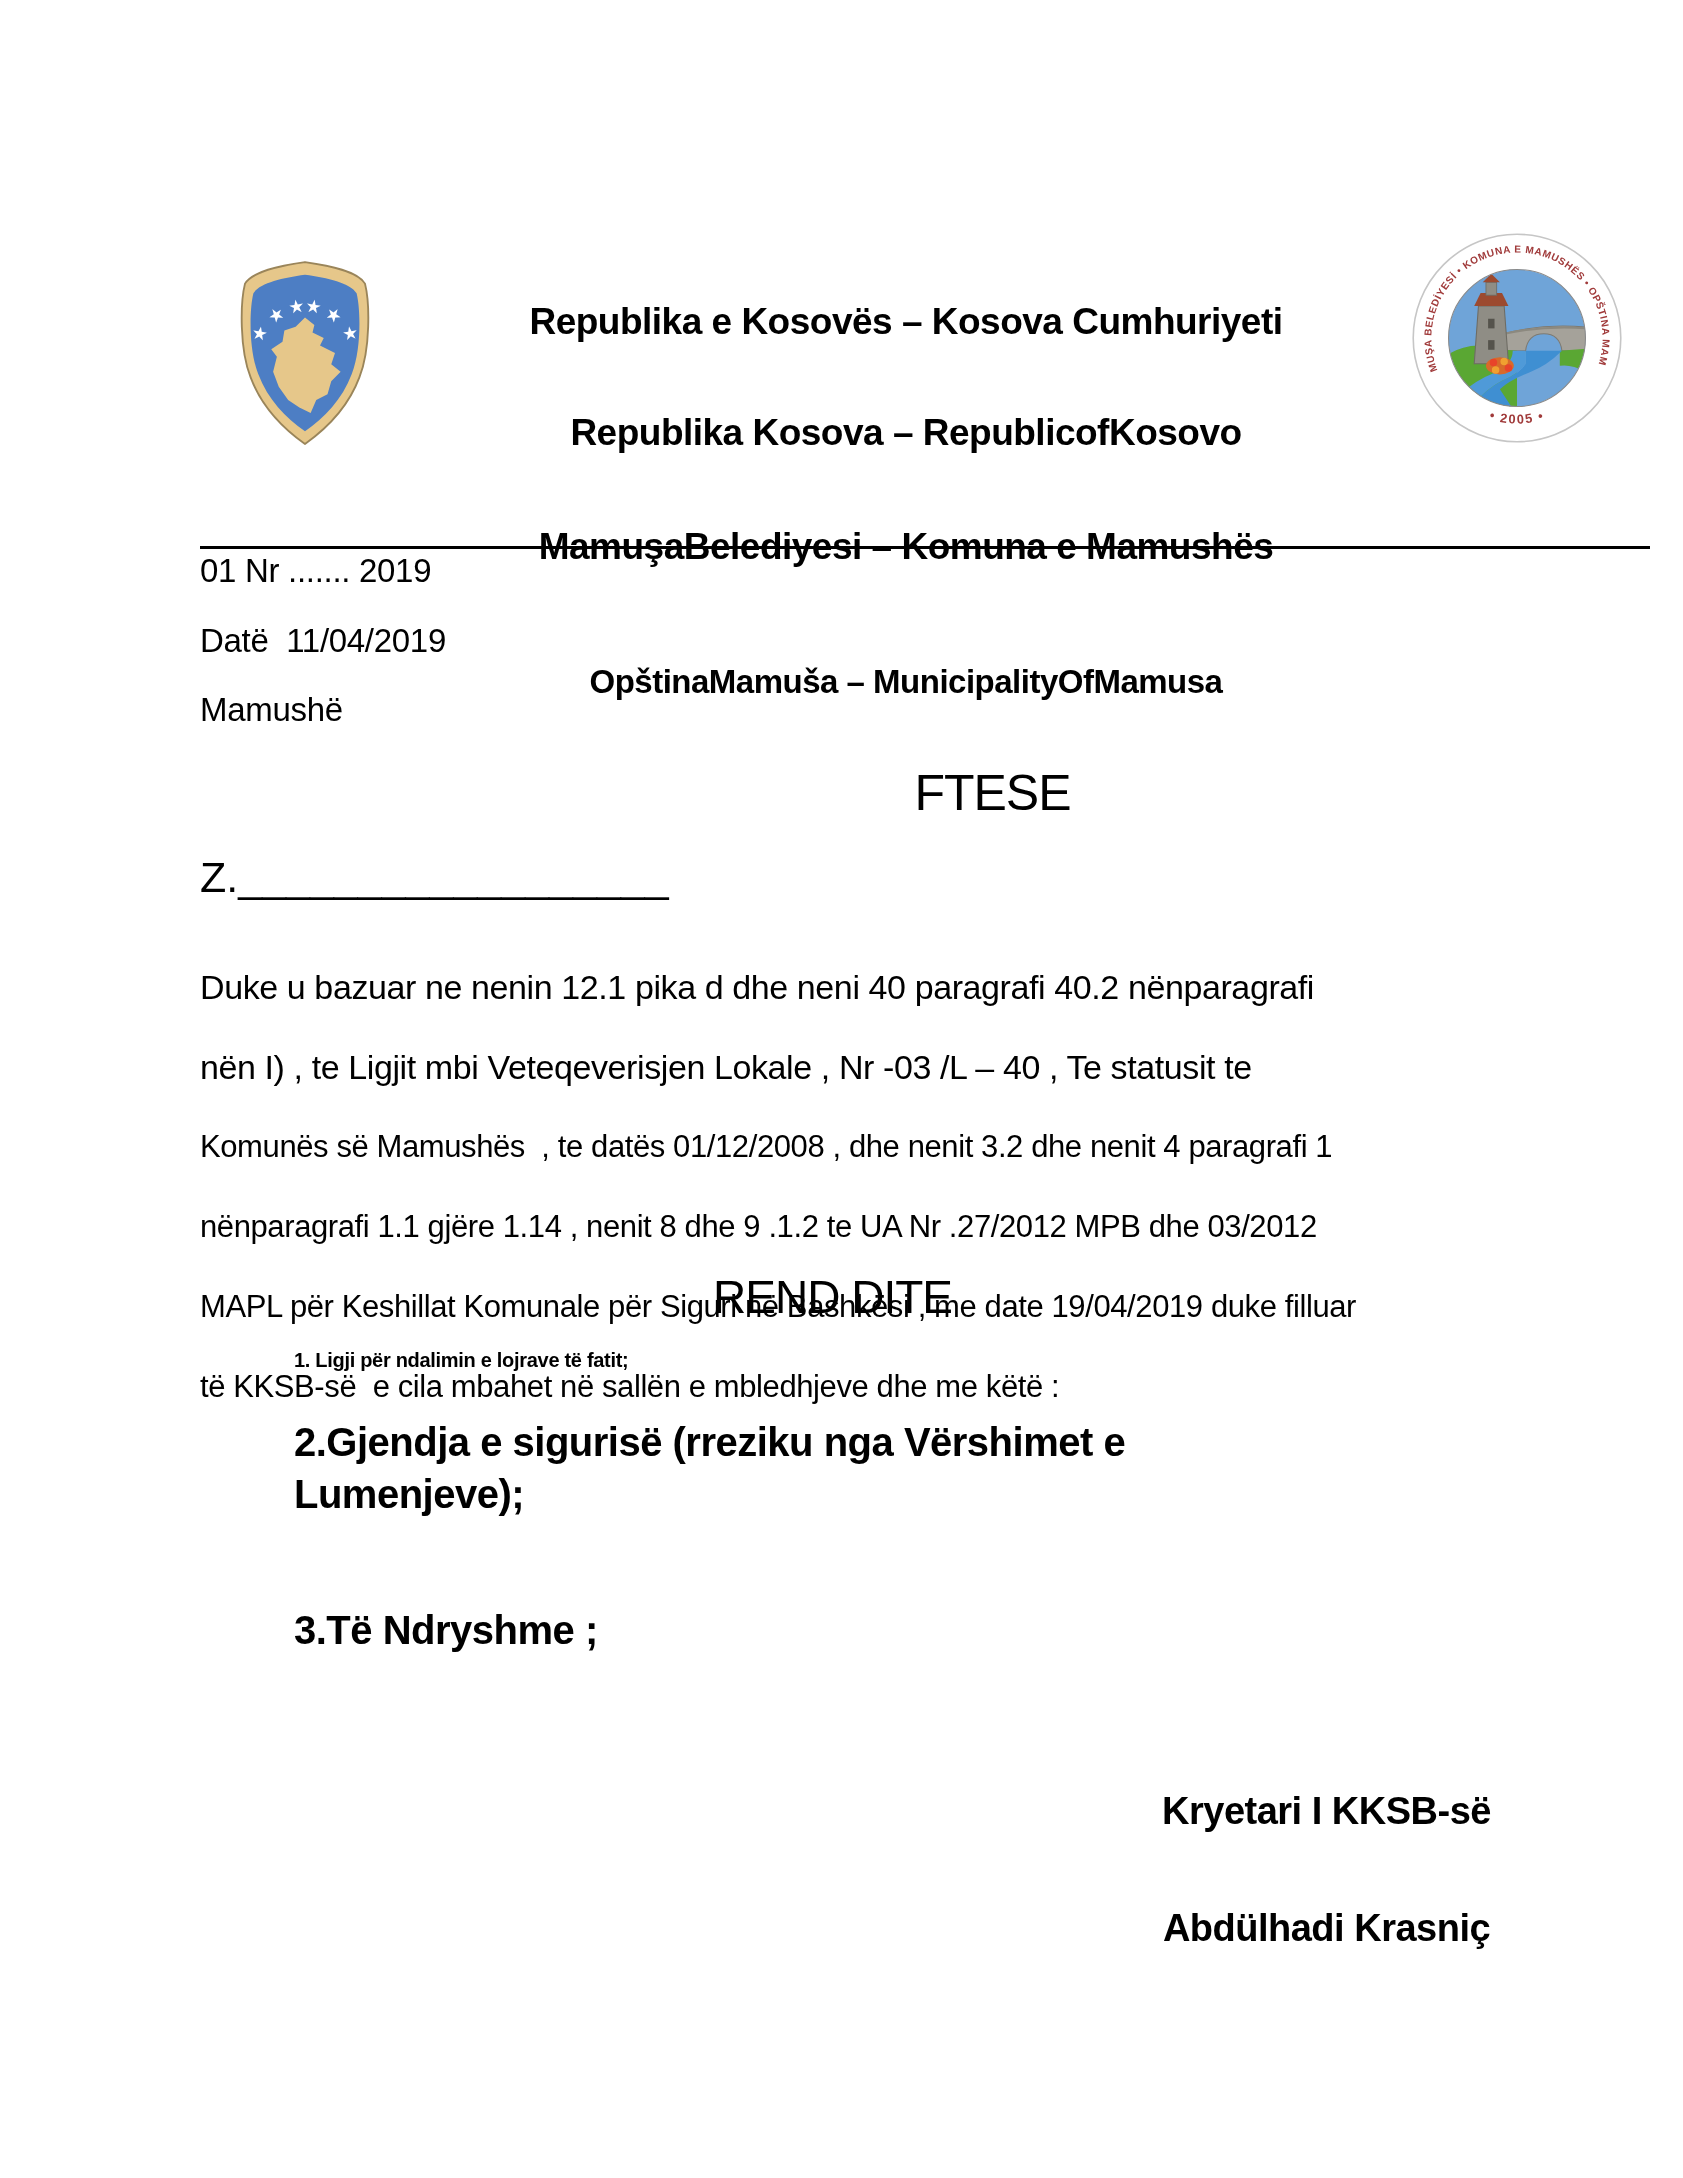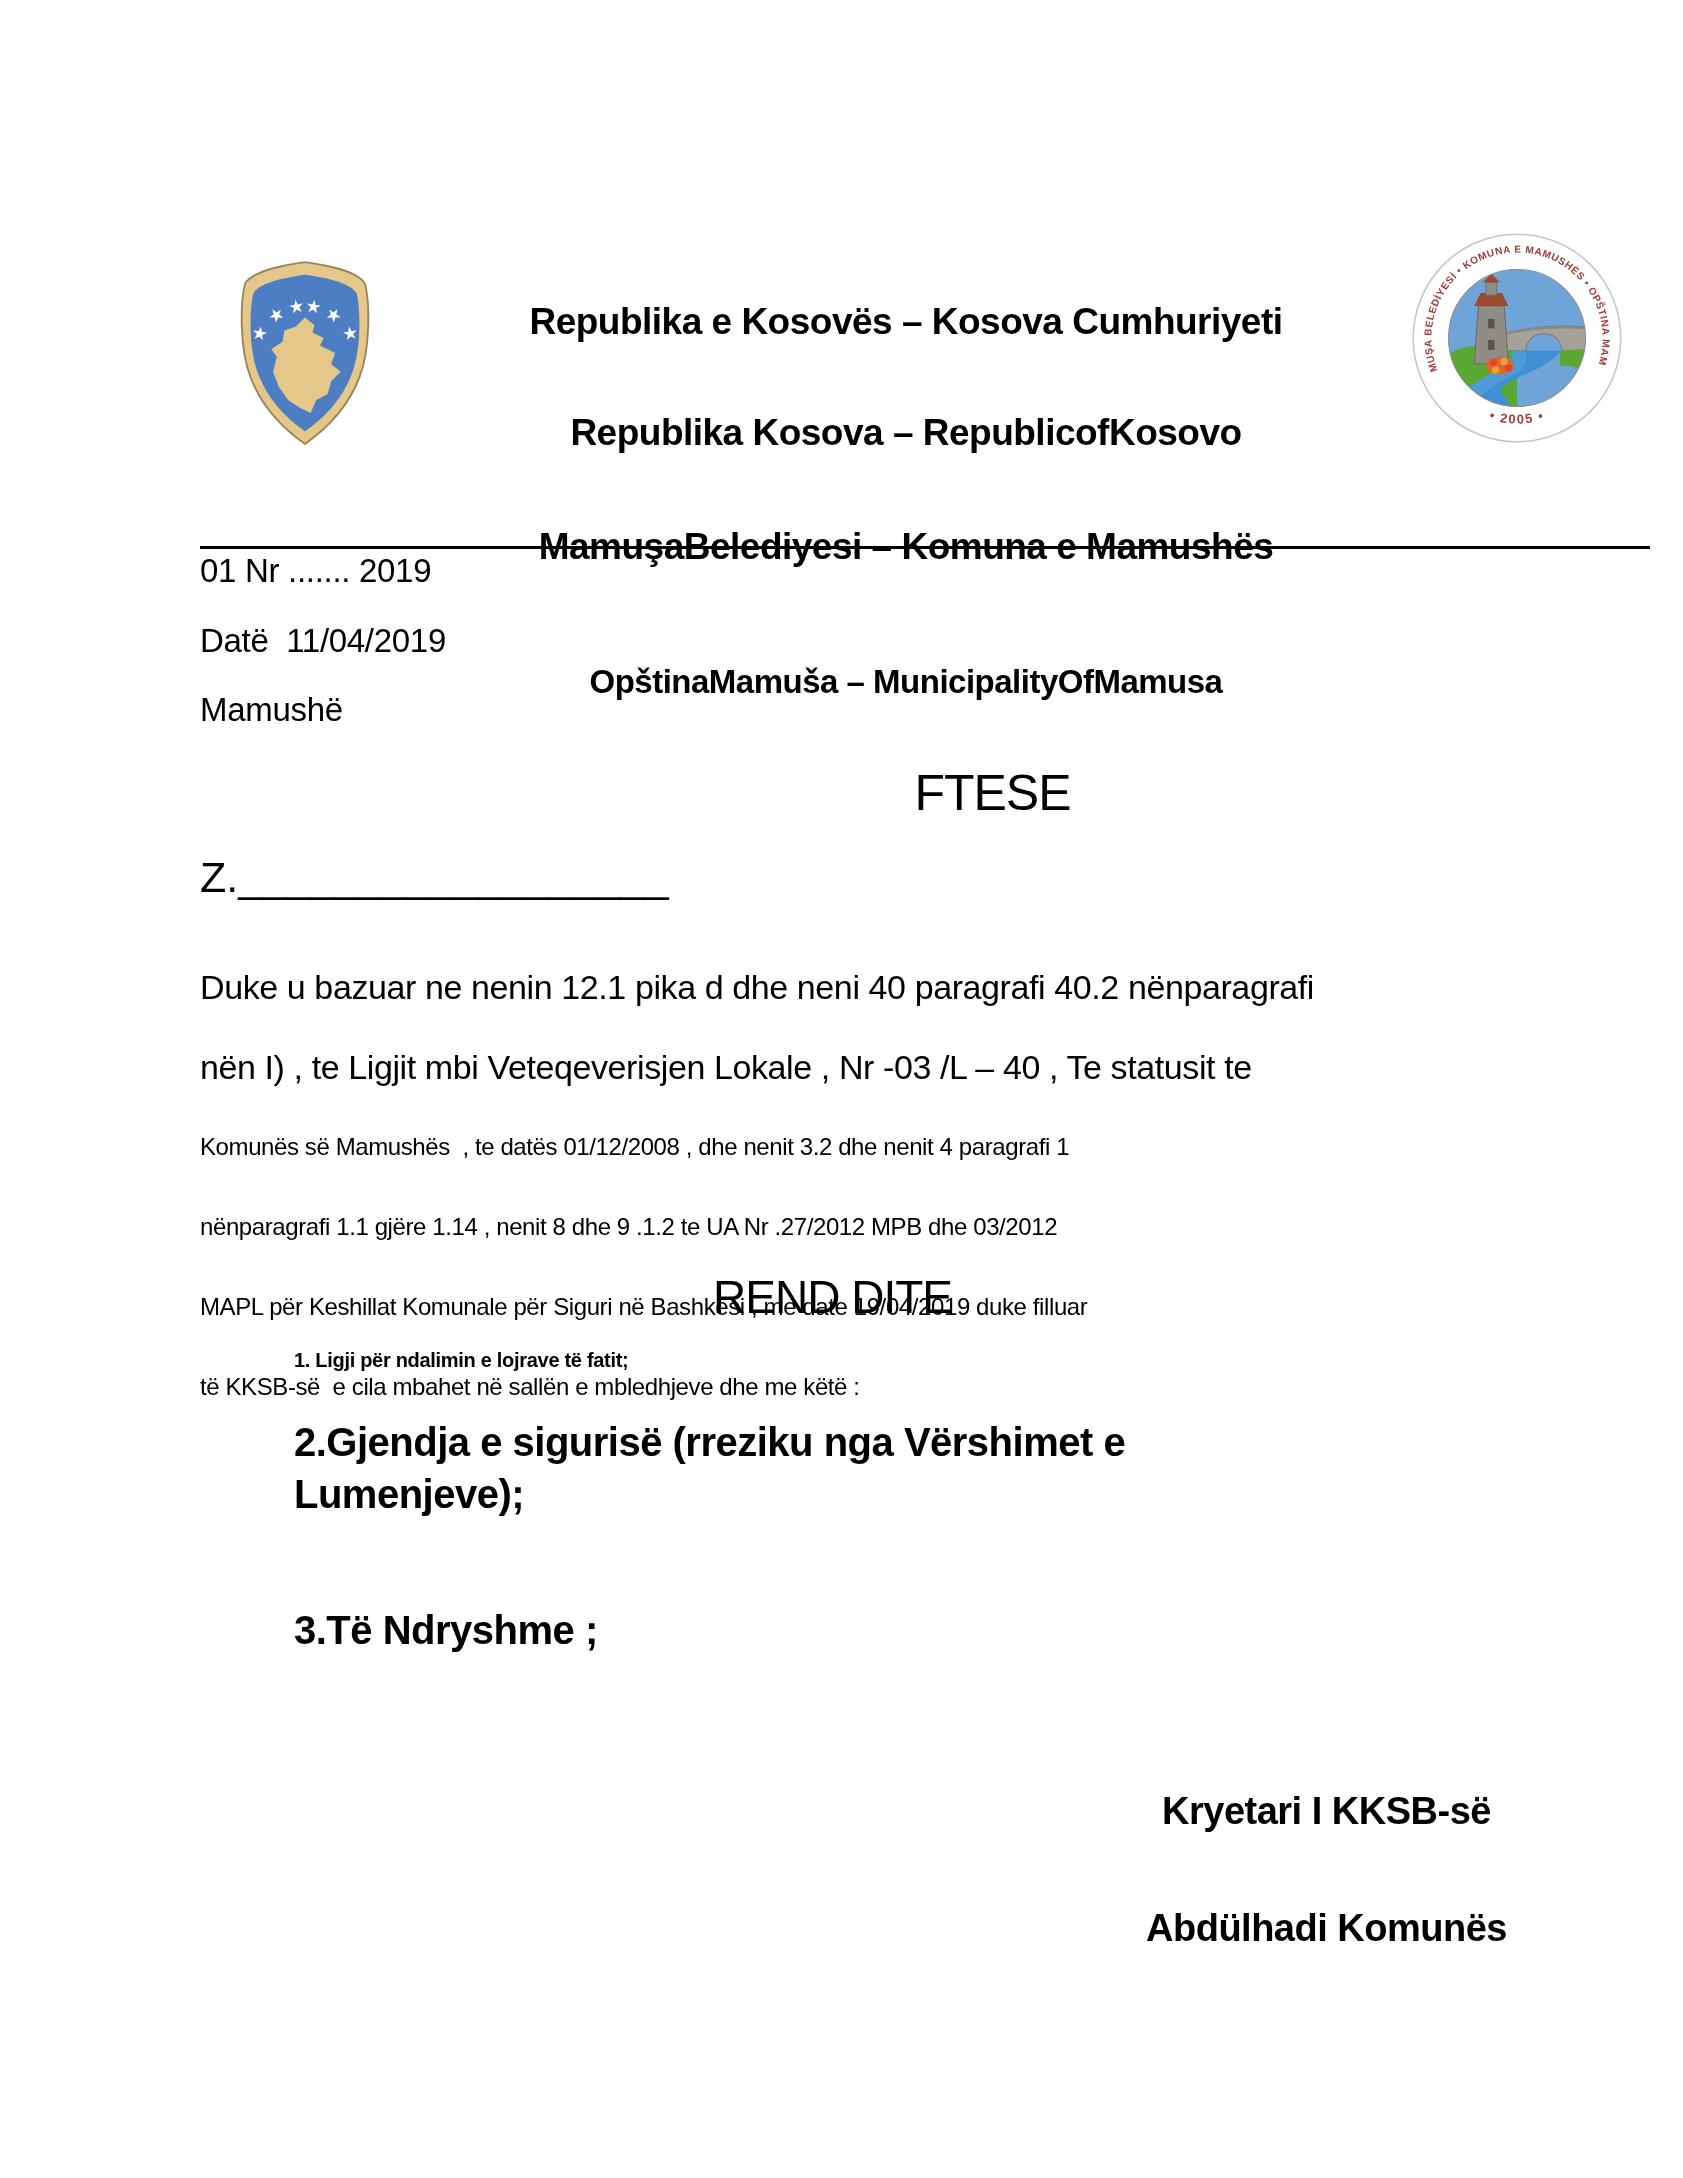--- a/index.html
+++ b/index.html
@@ -29,21 +29,21 @@
   #ref-line{top:552px;}
   #date-line{top:622px;}
   #place-line{top:691px;}
 
   
   #doc-title{left:151px;top:764px;width:1683px;text-align:center;font-size:50px;letter-spacing:-1px;}
   #addressee-line{left:200px;top:853px;font-size:43px;}
 
   
   #body-paragraph{left:200px;top:929px;width:1386px;}
-  .body-line{white-space:pre;font-size:24px;line-height:44px;letter-spacing:-0.4px;}
+  .body-line{white-space:pre;font-size:31px;line-height:44px;letter-spacing:-0.4px;}
   .body-line.first{font-size:34px;}
 
   
   #agenda-heading{left:-9px;top:1270px;width:1683px;text-align:center;font-size:46px;letter-spacing:-1px;}
   #agenda-item-1{left:294px;top:1349px;font-size:20px;font-weight:bold;letter-spacing:-0.3px;}
   #agenda-item-2{left:294px;top:1416px;font-size:40px;font-weight:bold;line-height:52px;letter-spacing:-0.5px;white-space:pre-line;}
   #agenda-item-3{left:294px;top:1608px;font-size:40px;font-weight:bold;letter-spacing:-0.5px;}
 
   
   #signature-block{left:1089px;top:1754px;width:475px;text-align:center;font-weight:bold;}
@@ -146,17 +146,17 @@
   </div>
 
   <div id="agenda-heading" class="abs">REND DITE</div>
   <div id="agenda-item-1" class="abs">1. Ligji për ndalimin e lojrave të fatit;</div>
   <div id="agenda-item-2" class="abs">2.Gjendja e sigurisë (rreziku nga Vërshimet e
 Lumenjeve);</div>
   <div id="agenda-item-3" class="abs">3.Të Ndryshme ;</div>
 
   <div id="signature-block" class="abs">
     <div id="signature-role">Kryetari I KKSB-së</div>
-    <div id="signature-name">Abdülhadi Komunës</div>
+    <div id="signature-name">Abdülhadi Krasniç</div>
   </div>
 
 </div>
 
 
 </body></html>

